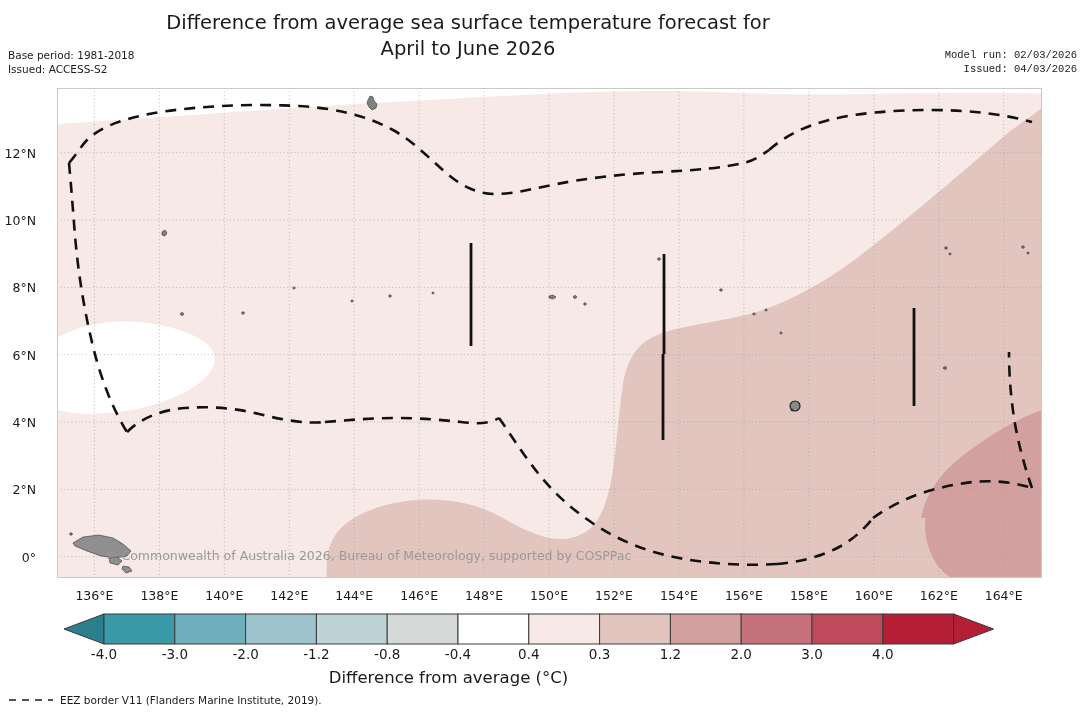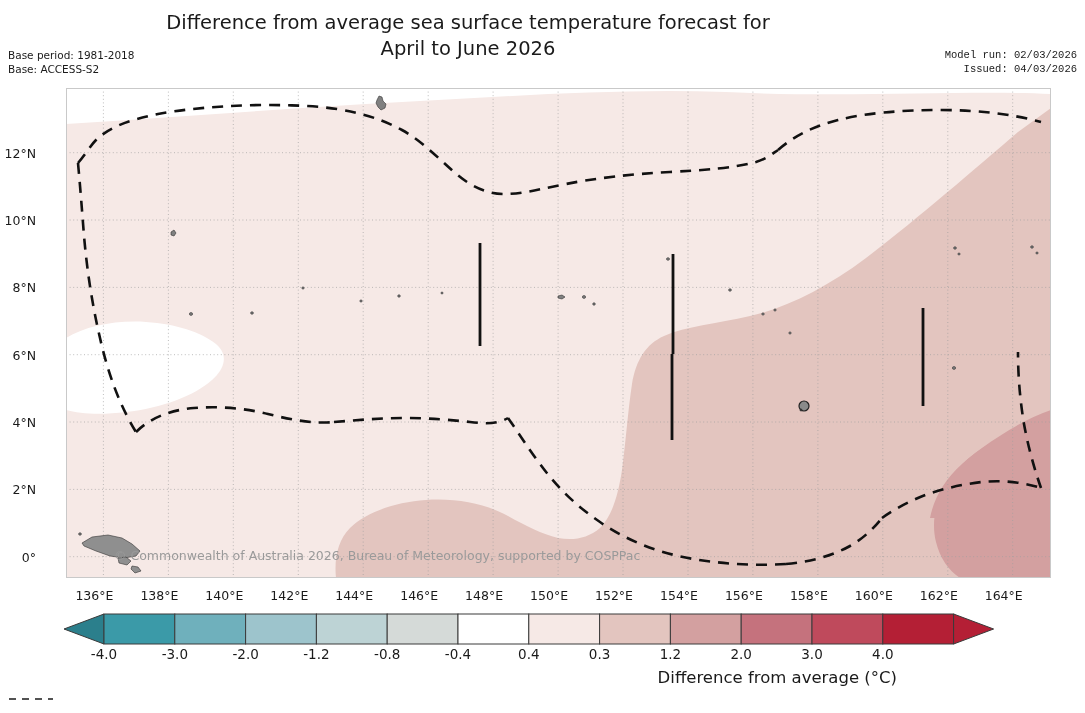--- a/index.html
+++ b/index.html
@@ -41,21 +41,21 @@
     font-size: 10.5px;
     line-height: 14px;
     color: #1a1a1a;
     text-align: right;
     font-family: Liberation Mono, monospace;
   }
 
   
   #plot-wrap {
     position: absolute;
-    left: 66px;
+    left: 57px;
     top: 88px;
     width: 985px;
     height: 580px;
   }
   #plot-svg { display: block; }
 
   
   .ytick {
     position: absolute;
     right: 1049px;
@@ -89,21 +89,21 @@
     font-size: 13.5px;
     color: #1a1a1a;
     text-align: center;
     white-space: nowrap;
     transform: translateX(-50%);
   }
   #cbar-label {
     position: absolute;
     left: 0; top: 668px;
     width: 897px;
-    text-align: right;
+    text-align: center;
     font-size: 16.5px;
     color: #1a1a1a;
   }
 
   
   #footer {
     position: absolute;
     left: 8px; top: 694px;
     font-size: 10.5px;
     color: #1a1a1a;
@@ -114,21 +114,21 @@
   #footer .dashsample { display: block; }
 </style>
 </head>
 <body>
 
 <div id="title">Difference from average sea surface temperature forecast for
 April to June 2026</div>
 
 <div id="meta-left">
   <div>Base period: 1981-2018</div>
-  <div>Base: ACCESS-S2</div>
+  <div>Issued: ACCESS-S2</div>
 </div>
 
 <div id="meta-right">
   <div>Model run: 02/03/2026</div>
   <div>Issued: 04/03/2026</div>
 </div>
 
 <div id="plot-wrap">
   <svg id="plot-svg" width="985" height="490" viewBox="0 0 985 490">
     <defs>
@@ -328,13 +328,14 @@
   <div class="cbtick" style="left:812.0px">3.0</div>
   <div class="cbtick" style="left:882.8px">4.0</div>
 </div>
 
 <div id="cbar-label">Difference from average (°C)</div>
 
 <div id="footer">
   <svg class="dashsample" width="46" height="10" viewBox="0 0 46 10">
     <line x1="1" y1="5" x2="45" y2="5" stroke="#1a1a1a" stroke-width="1.6" stroke-dasharray="7,6"></line>
   </svg>
+  <span>EEZ border V11 (Flanders Marine Institute, 2019).</span>
 </div>
 
 </body></html>

